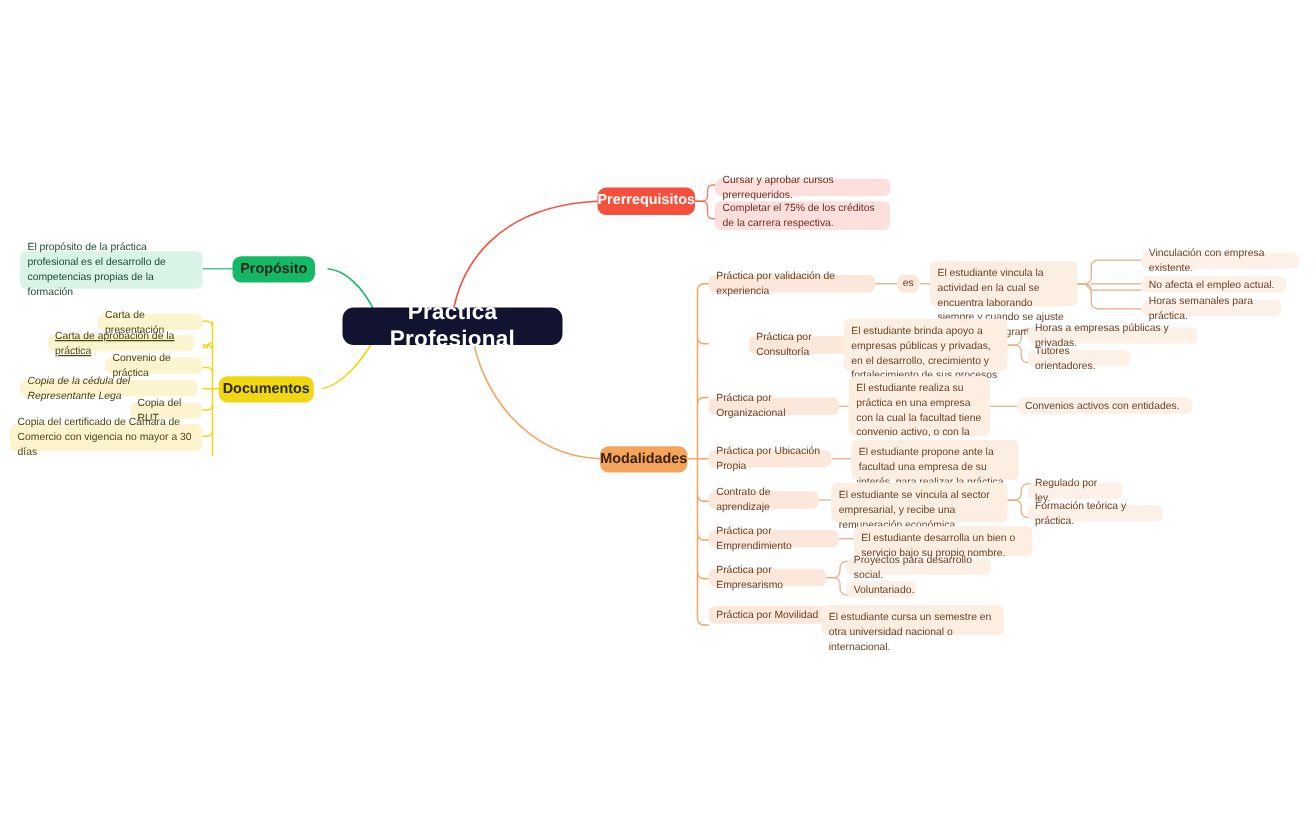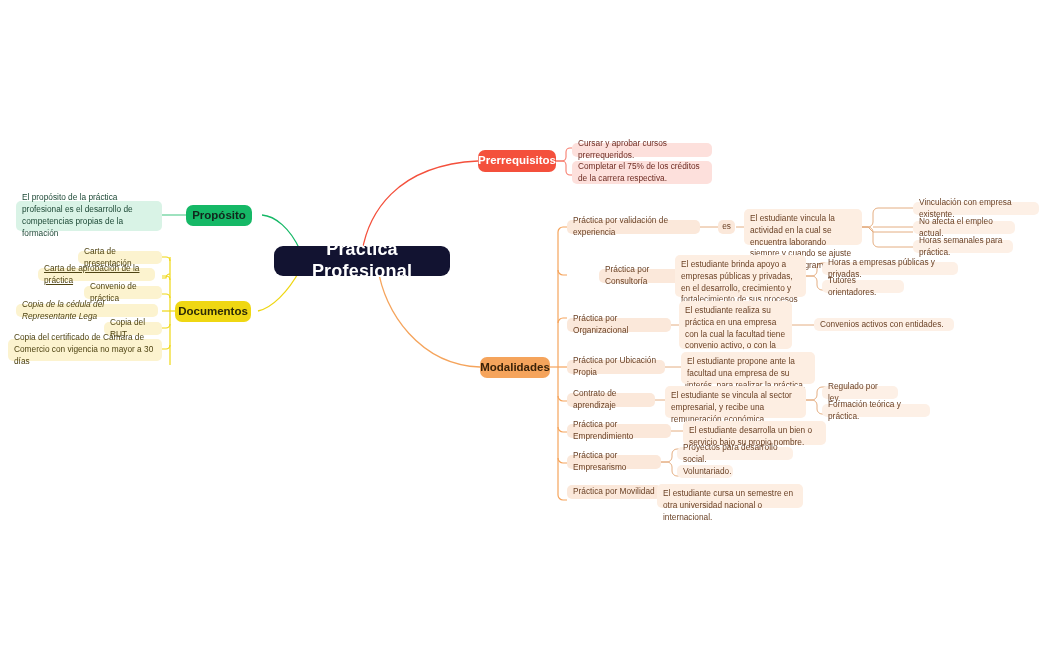--- a/index.html
+++ b/index.html
@@ -152,22 +152,22 @@
 
   <div class="node leaf leaf-orange-soft right" style="left:744px;top:209px;width:118px;height:36px;align-items:flex-start;">El estudiante vincula la actividad en la cual se encuentra laborando siempre y cuando se ajuste al perfil del programa.</div>
   <div class="node leaf leaf-orange-soft right" style="left:675px;top:255px;width:131px;height:42px;align-items:flex-start;">El estudiante brinda apoyo a empresas públicas y privadas, en el desarrollo, crecimiento y fortalecimiento de sus procesos internos.</div>
   <div class="node leaf leaf-orange-soft right" style="left:679px;top:301px;width:113px;height:48px;align-items:flex-start;">El estudiante realiza su práctica en una empresa con la cual la facultad tiene convenio activo, o con la que se puede establecer un convenio específico de prácticas.</div>
   <div class="node leaf leaf-orange-soft right" style="left:681px;top:352px;width:134px;height:32px;align-items:flex-start;">El estudiante propone ante la facultad una empresa de su interés, para realizar la práctica.</div>
   <div class="node leaf leaf-orange-soft right" style="left:665px;top:386px;width:141px;height:32px;align-items:flex-start;">El estudiante se vincula al sector empresarial, y recibe una remuneración económica.</div>
   <div class="node leaf leaf-orange-soft right" style="left:683px;top:421px;width:143px;height:24px;align-items:flex-start;">El estudiante desarrolla un bien o servicio bajo su propio nombre.</div>
   <div class="node leaf leaf-orange-soft right" style="left:657px;top:484px;width:146px;height:24px;align-items:flex-start;">El estudiante cursa un semestre en otra universidad nacional o internacional.</div>
 
   <div class="node leaf leaf-orange-pale right" style="left:913px;top:202px;width:126px;height:13px;">Vinculación con empresa existente.</div>
-  <div class="node leaf leaf-orange-pale right" style="left:913px;top:221px;width:102px;height:13px;">No afecta el empleo actual.</div>
-  <div class="node leaf leaf-orange-pale right" style="left:913px;top:240px;width:100px;height:13px;">Horas semanales para práctica.</div>
+  <div class="node leaf leaf-orange-pale right" style="left:913px;top:221px;width:116px;height:13px;">No afecta el empleo actual.</div>
+  <div class="node leaf leaf-orange-pale right" style="left:913px;top:240px;width:112px;height:13px;">Horas semanales para práctica.</div>
 
   <div class="node leaf leaf-orange-pale right" style="left:822px;top:262px;width:136px;height:13px;">Horas a empresas públicas y privadas.</div>
   <div class="node leaf leaf-orange-pale right" style="left:822px;top:280px;width:82px;height:13px;">Tutores orientadores.</div>
 
   <div class="node leaf leaf-orange-pale right" style="left:814px;top:318px;width:140px;height:13px;">Convenios activos con entidades.</div>
 
   <div class="node leaf leaf-orange-pale right" style="left:822px;top:386px;width:76px;height:13px;">Regulado por ley.</div>
   <div class="node leaf leaf-orange-pale right" style="left:822px;top:404px;width:108px;height:13px;">Formación teórica y práctica.</div>
 
   <div class="node leaf leaf-orange-pale right" style="left:677px;top:447px;width:116px;height:13px;">Proyectos para desarrollo social.</div>

